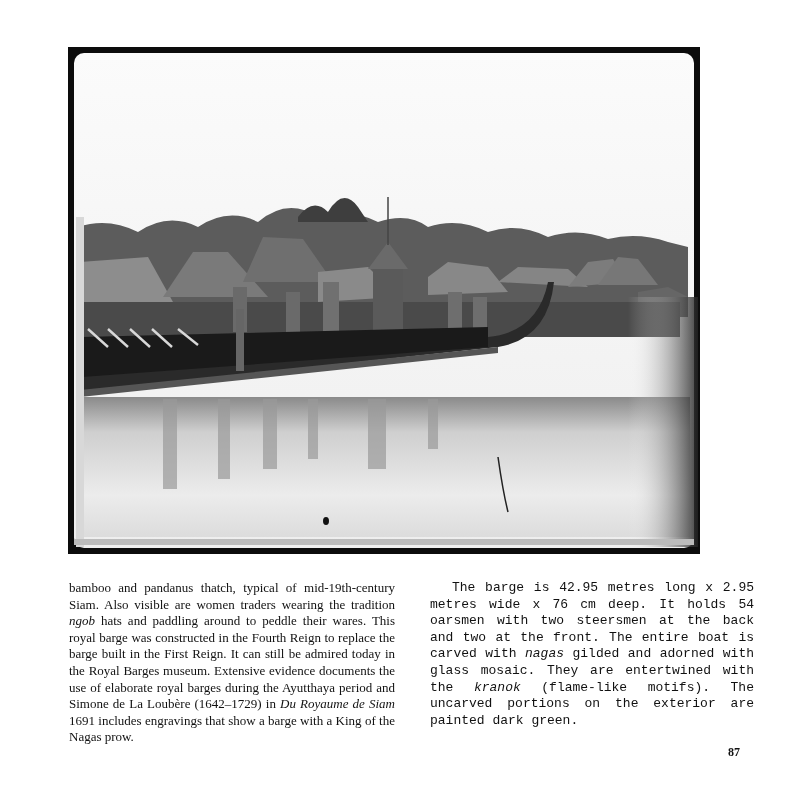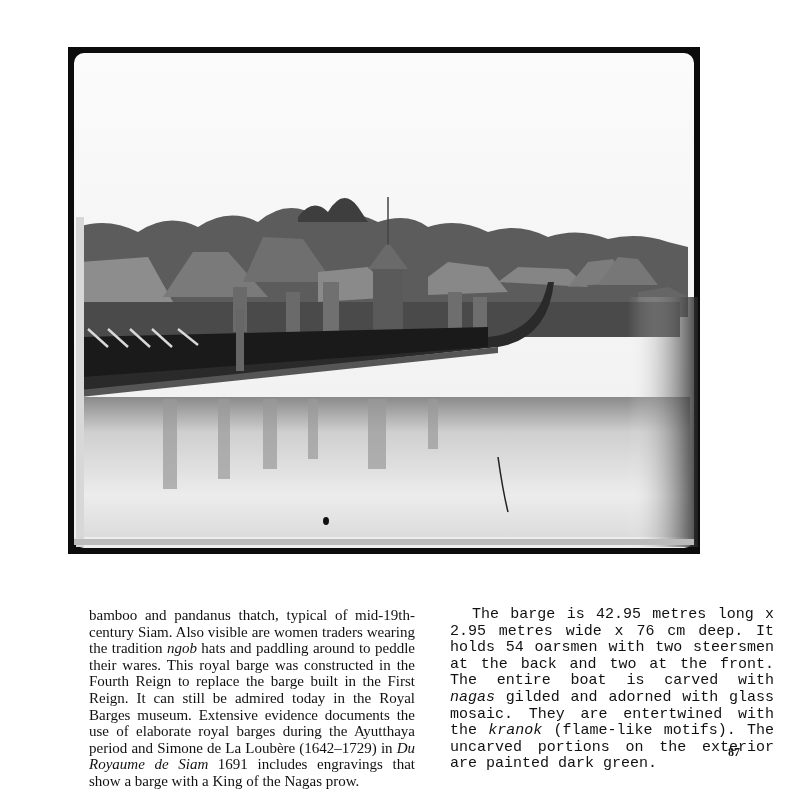--- a/index.html
+++ b/index.html
@@ -1,19 +1,19 @@
 <!DOCTYPE html>
 <html><head>
   <meta charset="utf-8">
   <style>
     html, body { margin: 0; padding: 0; background: #ffffff; }
     body { width: 794px; height: 793px; position: relative; overflow: hidden; font-family: "Liberation Serif", "DejaVu Serif", serif; color: #111; }
     .photo { position: absolute; left: 68px; top: 47px; width: 632px; height: 507px; background: #0c0c0c; }
     .photo svg { display: block; width: 632px; height: 507px; }
-    .col { position: absolute; top: 607px; width: 326px; font-size: 15px; line-height: 16.6px; text-align: justify; margin-left: 20px; }
+    .col { position: absolute; top: 580px; width: 326px; font-size: 13px; line-height: 16.6px; text-align: justify; }
     .col p { margin: 0; }
     .col-left { left: 69px; }
     .col-right { left: 430px; width: 324px; font-family: Liberation Mono, monospace; }
     .indent { text-indent: 22px; }
     .folio { position: absolute; left: 728px; top: 745px; font-size: 12px; font-weight: bold; }
     em { font-style: italic; }
   </style>
 </head>
 <body>
 

